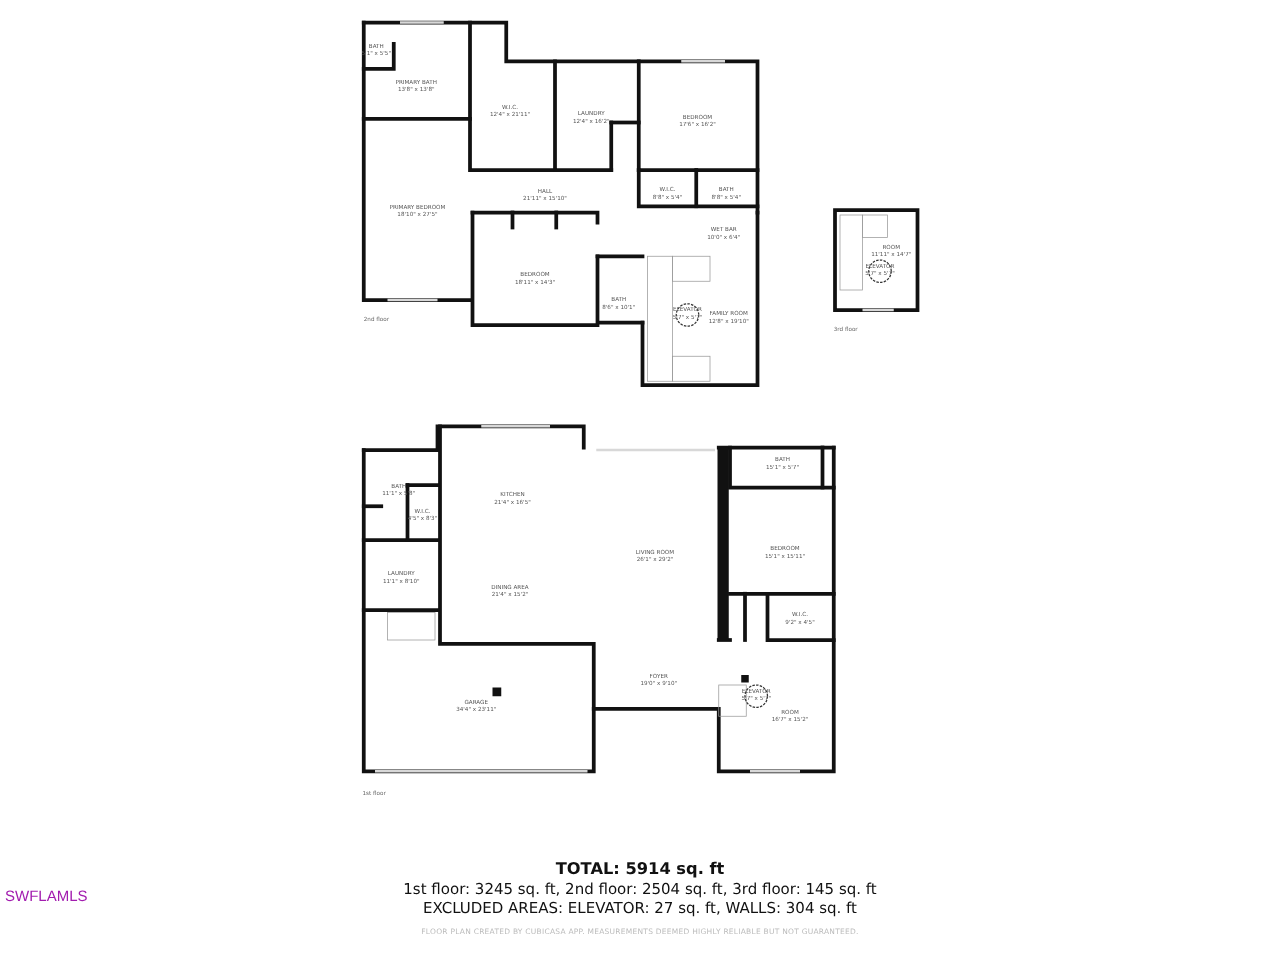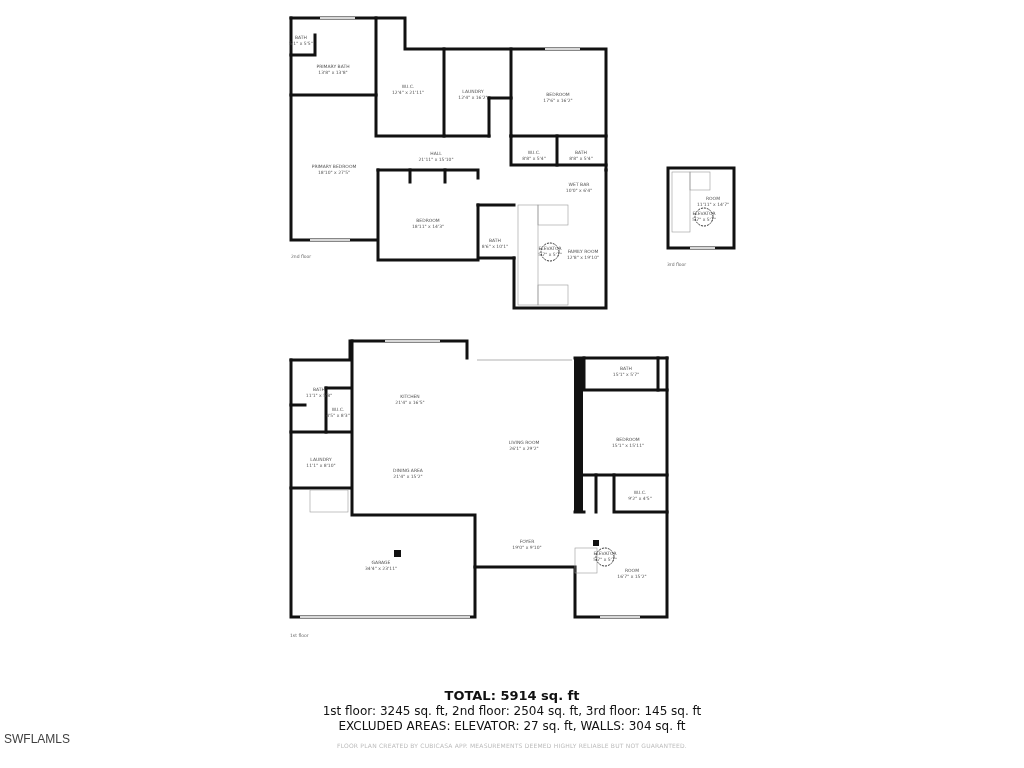--- a/index.html
+++ b/index.html
@@ -6,21 +6,21 @@
   body{width:1024px;height:768px;background:#ffffff;position:relative;overflow:hidden;font-family:"Liberation Sans",sans-serif;}
   .plan{position:absolute;left:0;top:0;width:1024px;height:768px;}
   .room-label{position:absolute;transform:translate(-50%,-50%);text-align:center;font-size:4.5px;line-height:6px;color:#555;white-space:nowrap;font-family:"DejaVu Sans",sans-serif;}
   .room-label .dim{display:block;}
   .floor-label{position:absolute;font-size:4.5px;color:#666;font-family:"DejaVu Sans",sans-serif;}
   .summary{position:absolute;left:0;width:1024px;text-align:center;color:#111;font-family:"DejaVu Sans",sans-serif;}
   .total{top:688px;font-size:13px;font-weight:bold;}
   .floors{top:704px;font-size:12px;}
   .excluded{top:719px;font-size:12px;}
   .disclaimer{top:742px;font-size:6px;color:#bbb;letter-spacing:0.2px;}
-  .watermark{position:absolute;left:4px;top:732px;font-size:12px;color:#404040;}
+  .watermark{position:absolute;left:4px;top:710px;font-size:12px;color:#a21caf;}
 </style>
 </head>
 <body>
 
 <svg class="plan" viewBox="0 0 1024 768" xmlns="http://www.w3.org/2000/svg">
   <g stroke="#111" stroke-width="3" fill="none" stroke-linecap="square">
 
     <g>
       <path d="M291 18 H405 V49 H606 V170"></path>
       <path d="M291 18 V240 H376"></path>

